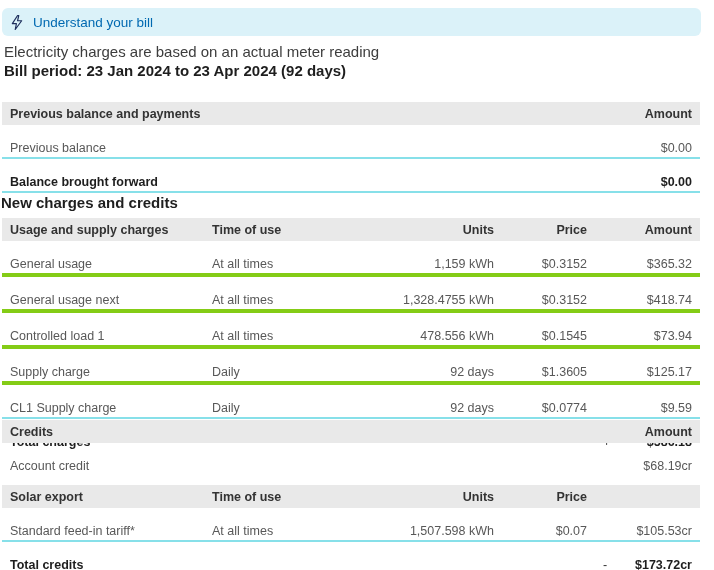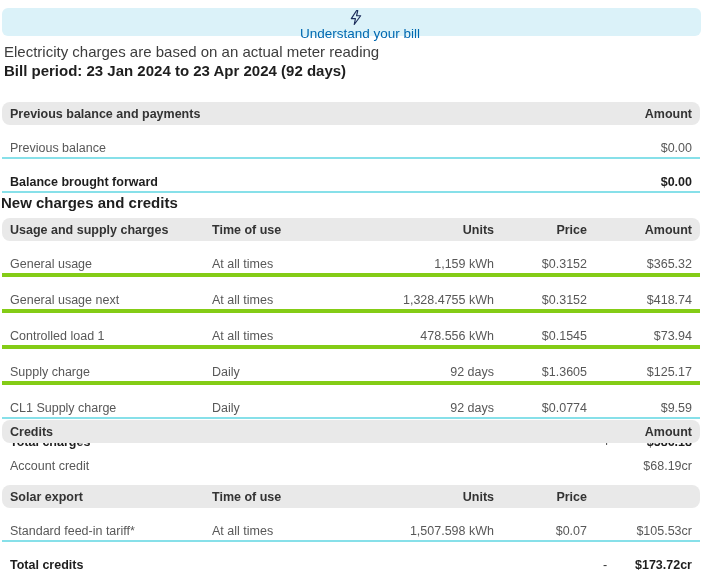--- a/index.html
+++ b/index.html
@@ -3,32 +3,32 @@
 <meta charset="utf-8">
 <style>
   * { margin:0; padding:0; box-sizing:border-box; }
   html,body { width:714px; height:570px; background:#ffffff;
     font-family:"Liberation Sans", sans-serif; color:#3d3d3d; overflow:hidden; }
   .page { width:714px; height:570px; position:relative; }
 
   
   .banner { position:absolute; left:2px; top:8px; width:699px; height:28px;
     background:#dbf2f9; border-radius:6px; display:flex; align-items:center;
-    padding-left:8px; cursor:pointer;flex-direction:column; }
+    padding-left:8px; cursor:pointer; }
   .banner .bolt { width:14px; height:17px; flex:0 0 auto; margin-top:1px; }
   .banner-title { margin-left:9px; font-size:13.5px; color:#0069b1; }
 
   
   .intro { position:absolute; left:4px; top:44px; }
   .intro-line { font-size:15px; line-height:16px; color:#3d3d3d; }
   .bill-period { font-size:15px; line-height:16px; font-weight:bold; color:#1e1e1e; margin-top:3px; }
 
   
   .tbl { position:absolute; left:2px; width:698px; }
-  .thead { background:#e9e9e9; border-radius:8px; height:23px; display:grid;
+  .thead { background:#e9e9e9; border-radius:0; height:23px; display:grid;
     align-items:center; padding:0 8px; font-size:12.5px; font-weight:bold; color:#333333; }
   .trow { display:grid; align-items:center; height:27px; padding:16px 8px;
     font-size:12.5px; color:#585858; }
   .sep { border-bottom:4px solid #84cc16; }
   .total { font-weight:bold; color:#1e1e1e; height:29px;
     border-top:2px solid #87e0e9; }
   .total-bb { border-bottom:2px solid #87e0e9; }
 
   .g2 { grid-template-columns:1fr 105px; }
   .g5 { grid-template-columns:202px 136px 1fr 93px 105px; }

